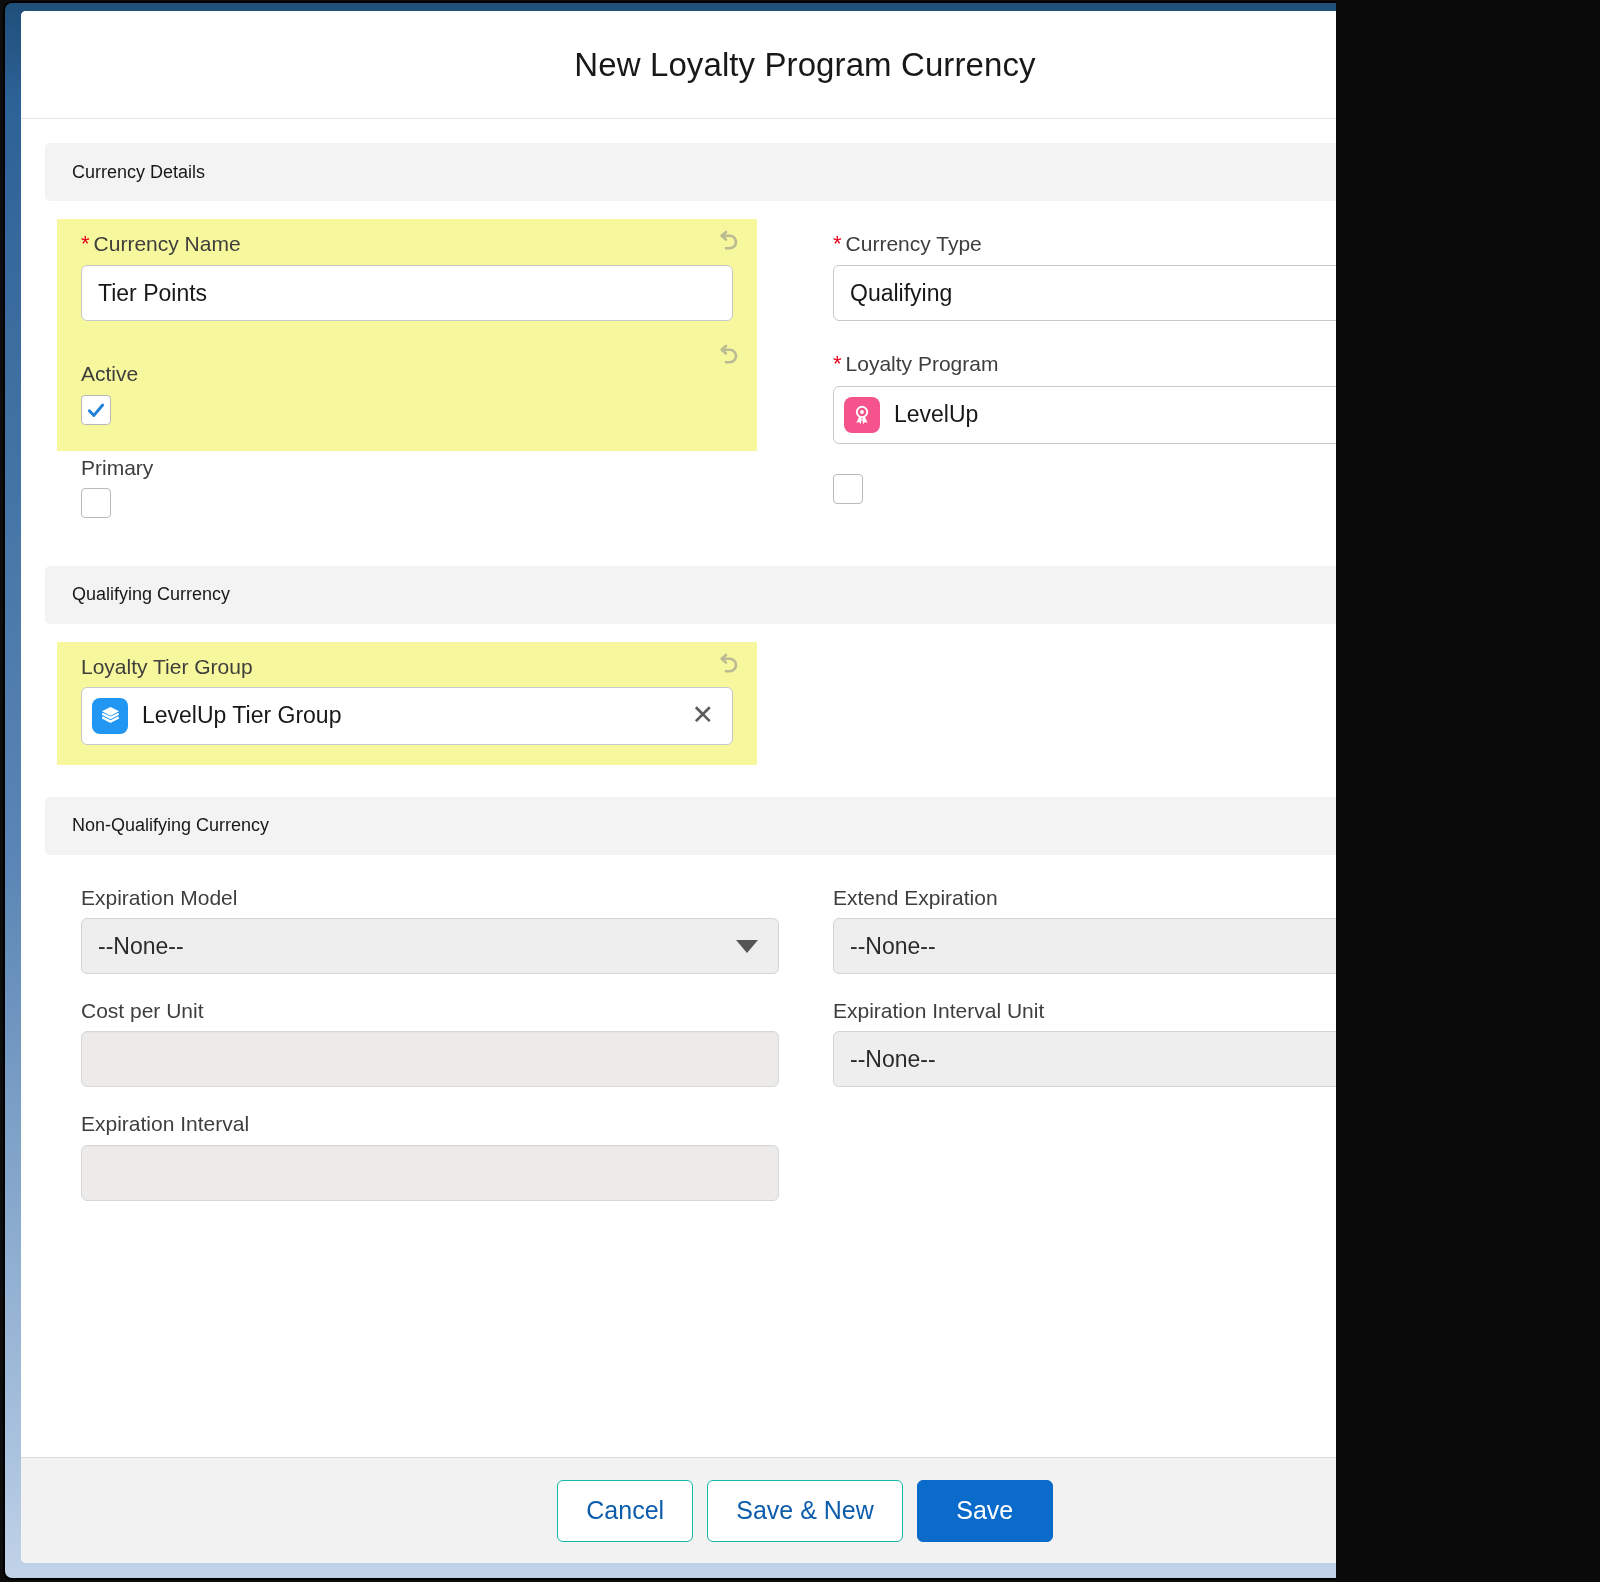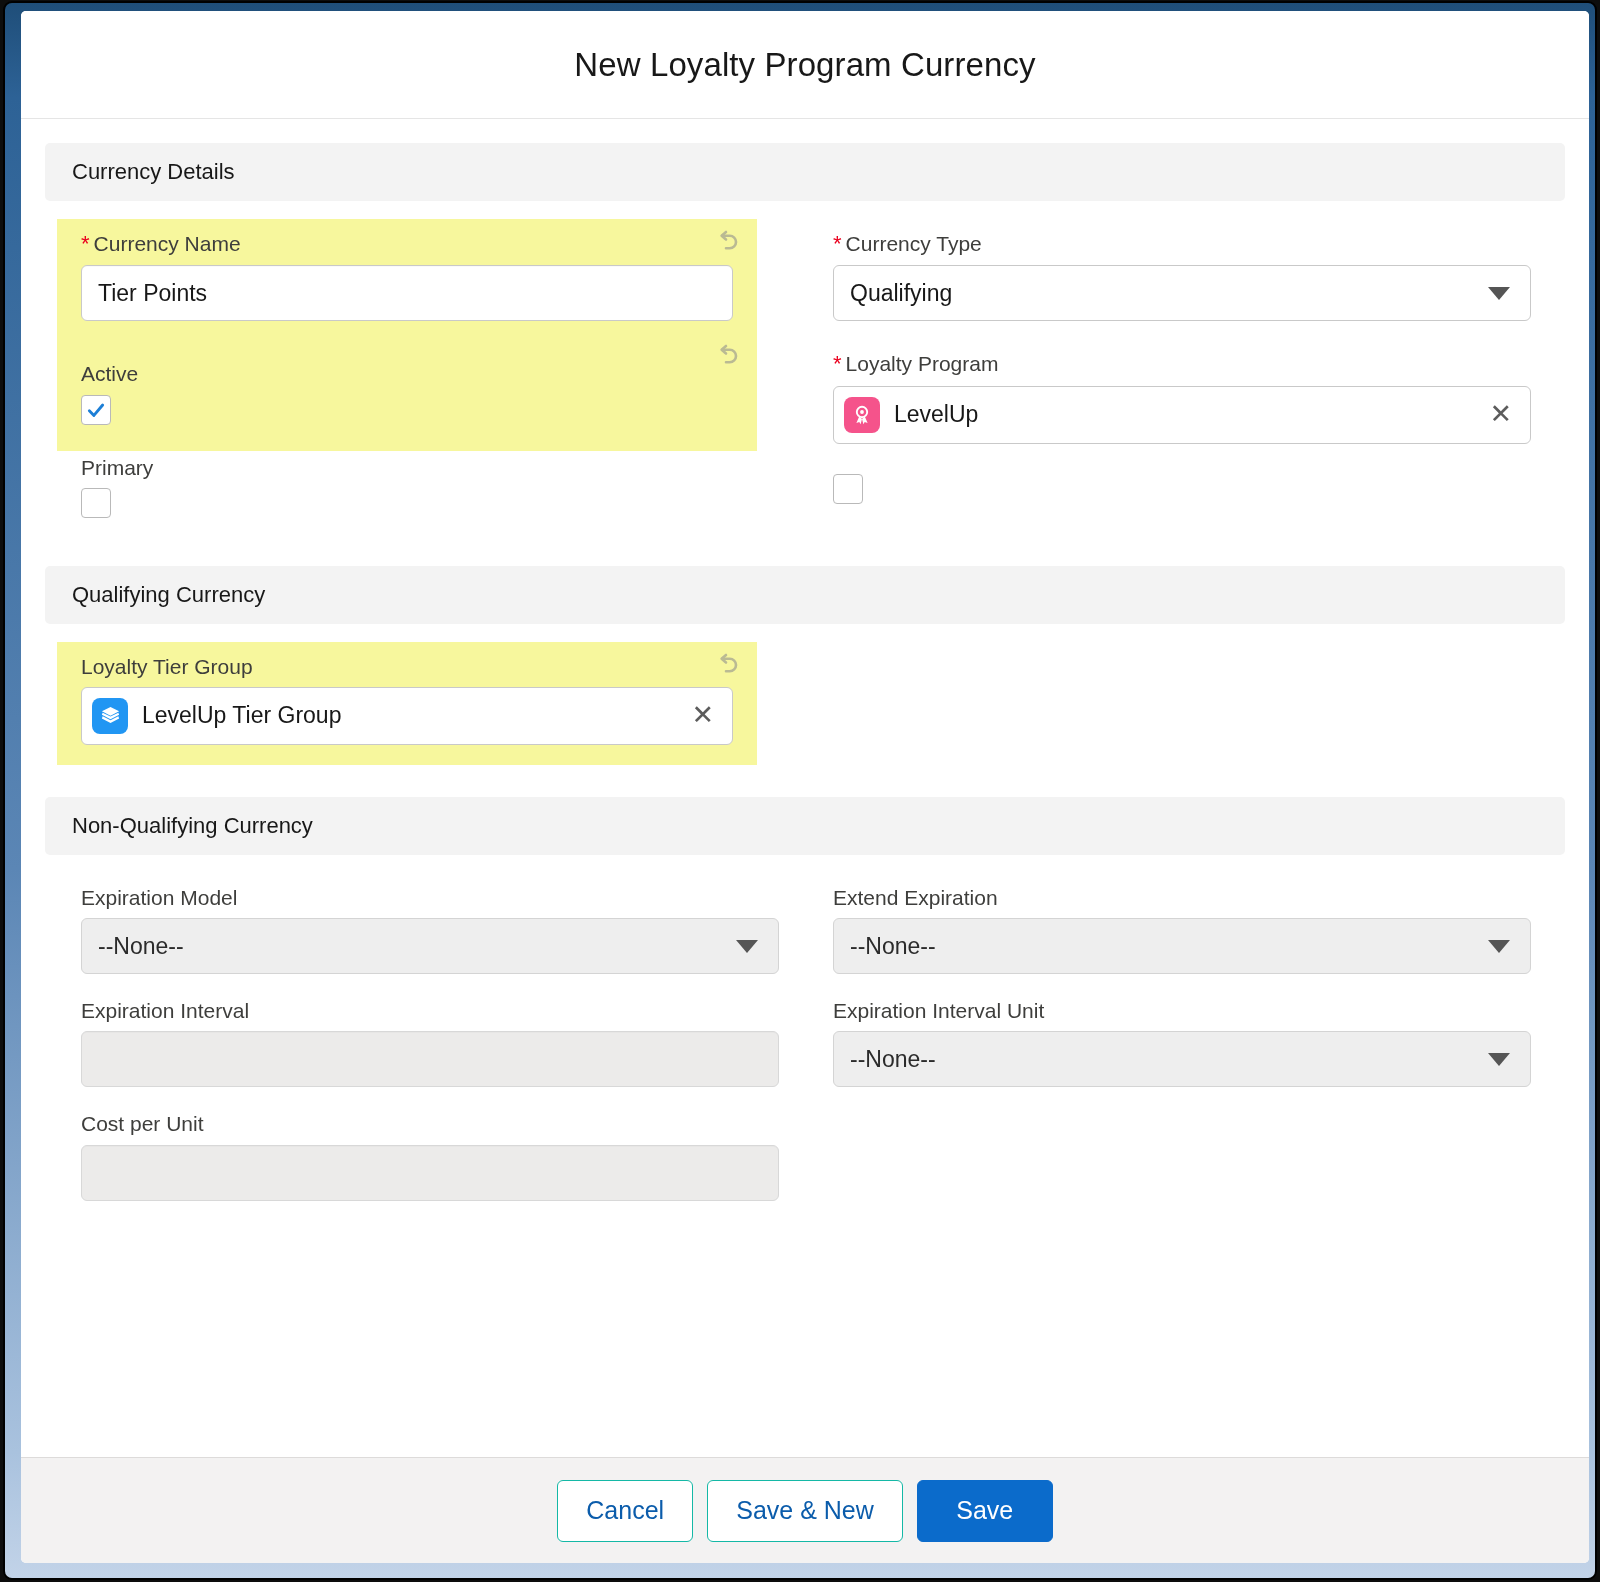--- a/index.html
+++ b/index.html
@@ -3,21 +3,21 @@
 <meta charset="utf-8">
 <style>
   * { box-sizing: border-box; }
   html, body {
     margin: 0; padding: 0;
     background: #0a0a0a;
     font-family: "Liberation Sans", sans-serif;
   }
   #shot {
     position: relative;
-    width: 1600px;
+    width: 1336px;
     height: 1582px;
     background: #0d0d0d;
     overflow: hidden;
     text-decoration: underline;
   }
   
   .frame {
     position: absolute;
     left: 5px; top: 3px;
     width: 1590px; height: 1575px;
@@ -75,21 +75,21 @@
     margin-right: 6px;
   }
   .section-head {
     margin: 24px 24px 0 24px;
     background: #f3f3f3;
     border-radius: 5px;
     height: 58px;
     display: flex;
     align-items: center;
     padding-left: 27px;
-    font-size: 22px;
+    font-size: 18px;
     color: #181818;
   }
   .grid {
     display: grid;
     grid-template-columns: 1fr 1fr;
     column-gap: 54px;
     padding: 0 58px 0 60px;
     margin-top: 2px;
   }
   .col { display: flex; flex-direction: column; }
@@ -385,27 +385,27 @@
 
           <div class="col">
             <div class="field" style="padding-top:22px;">
               <span class="fl">Expiration Model</span>
               <div class="select-box muted">
                 <span>--None--</span>
                 <span class="caret"></span>
               </div>
             </div>
             <div class="field" style="padding-top:24px;">
-              <span class="fl">Expiration Interval</span>
+              <span class="fl">Cost per Unit</span>
               <div class="input-box disabled">
                 <span></span>
               </div>
             </div>
             <div class="field" style="padding-top:24px;">
-              <span class="fl">Cost per Unit</span>
+              <span class="fl">Expiration Interval</span>
               <div class="input-box disabled">
                 <span></span>
               </div>
             </div>
           </div>
 
           <div class="col">
             <div class="field" style="padding-top:22px;">
               <span class="fl">Extend Expiration</span>
               <div class="select-box muted">

